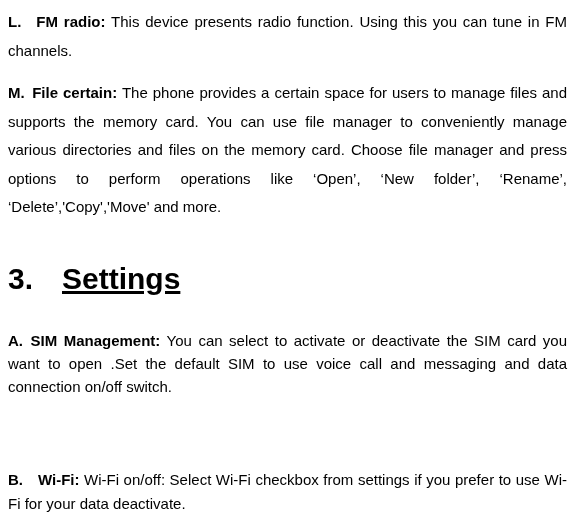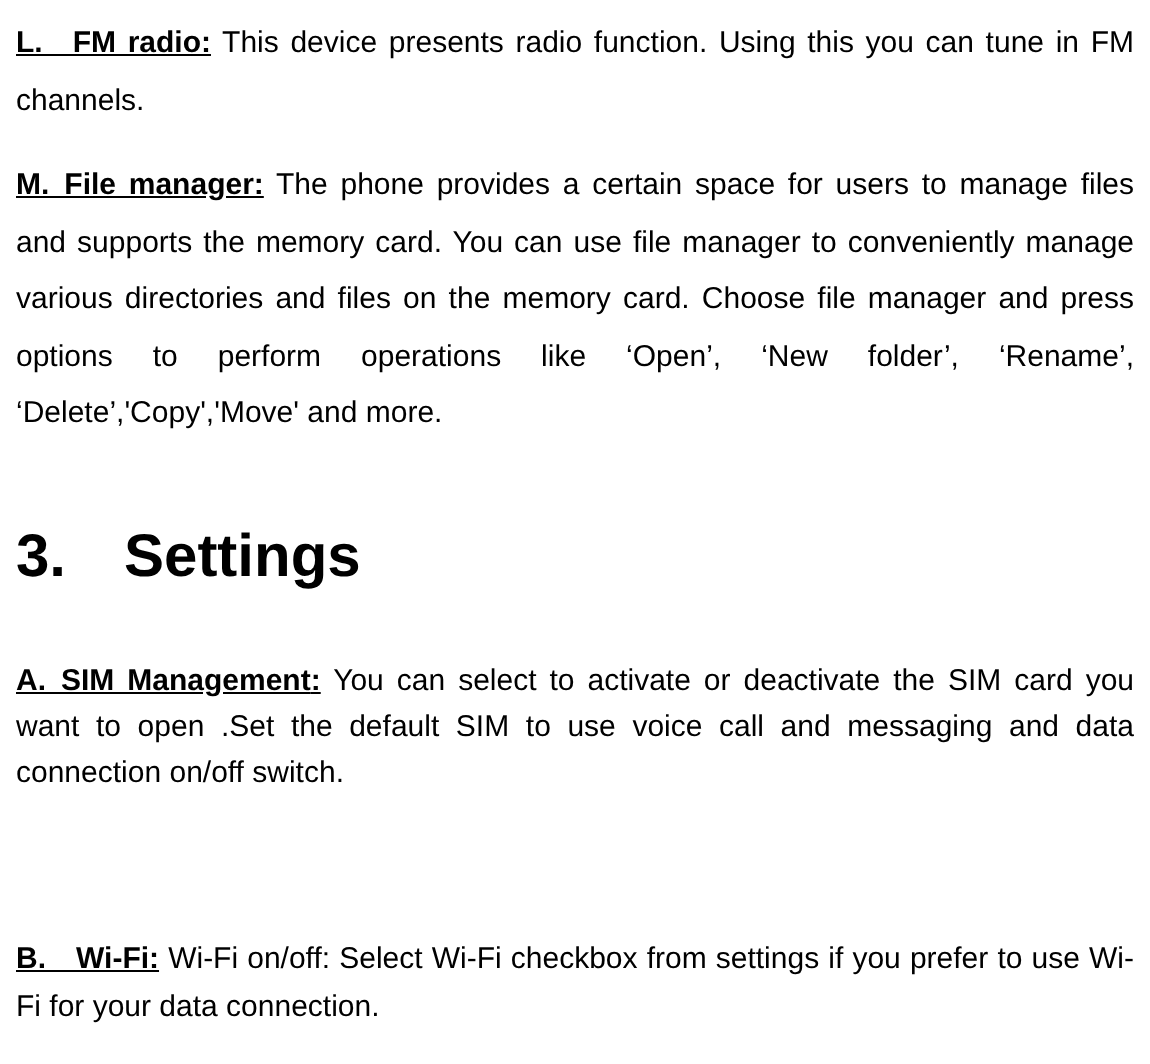--- a/index.html
+++ b/index.html
@@ -12,26 +12,26 @@
     background: #fff;
     font-size: 15px;
     line-height: 1.9;
   }
   .para {
     text-align: justify;
     margin: 0 0 14px 0;
   }
   .label {
     font-weight: bold;
-    text-decoration: underline;
   }
   .heading {
     font-size: 30px;
     font-weight: bold;
     margin: 28px 0 22px 0;
+    text-decoration: underline;
   }
   .heading .num {
     display: inline-block;
     width: 54px;
   }
   .sub-block {
     margin-top: 16px;
     line-height: 1.55;
     text-align: justify;
   }
@@ -40,28 +40,28 @@
   }
 </style>
 </head>
 <body>
 
 <p class="para">
   <span class="label">L. FM radio:</span><span> This device presents radio function. Using this you can tune in FM channels.</span>
 </p>
 
 <p class="para">
-  <span class="label">M. File manager:</span><span> The phone provides a certain space for users to manage files and supports the memory card. You can use file manager to conveniently manage various directories and files on the memory card. Choose file manager and press options to perform operations like ‘Open’, ‘New folder’, ‘Rename’, ‘Delete’,'Copy','Move' and more.</span>
+  <span class="label">M. File certain:</span><span> The phone provides a certain space for users to manage files and supports the memory card. You can use file manager to conveniently manage various directories and files on the memory card. Choose file manager and press options to perform operations like ‘Open’, ‘New folder’, ‘Rename’, ‘Delete’,'Copy','Move' and more.</span>
 </p>
 
 <div class="heading">
   <span class="num">3.</span><span>Settings</span>
 </div>
 
 <p class="para sub-block">
   <span class="label">A. SIM Management</span><span class="label">:</span><span> You can select to activate or deactivate the SIM card you want to open .Set the default SIM to use voice call and messaging and data connection on/off switch.</span>
 </p>
 
 <div class="gap"></div>
 
 <p class="para sub-block">
-  <span class="label">B. Wi-Fi:</span><span> Wi-Fi on/off: Select Wi-Fi checkbox from settings if you prefer to use Wi-Fi for your data connection.</span>
+  <span class="label">B. Wi-Fi:</span><span> Wi-Fi on/off: Select Wi-Fi checkbox from settings if you prefer to use Wi-Fi for your data deactivate.</span>
 </p>
 
 </body></html>

